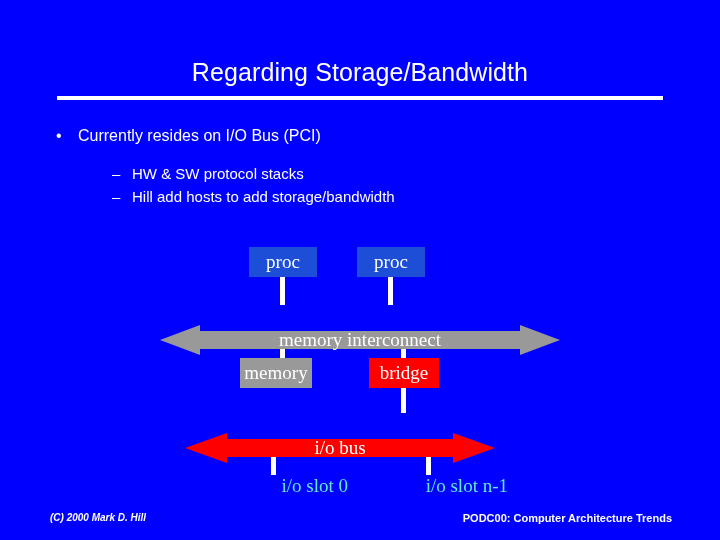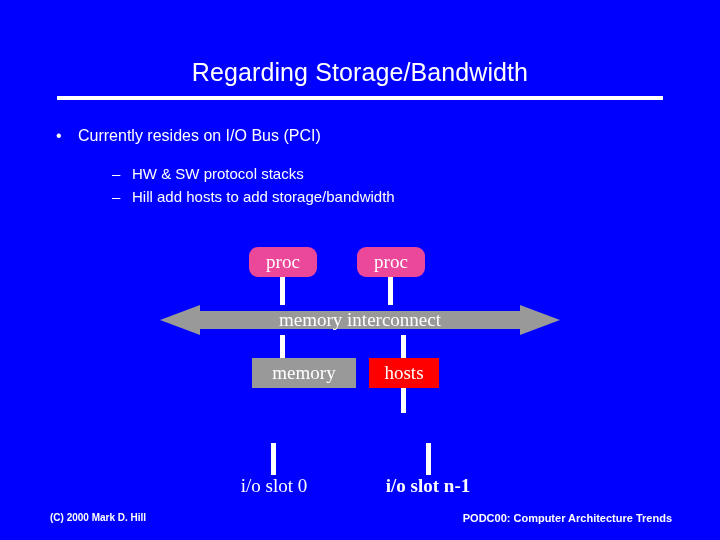--- a/index.html
+++ b/index.html
@@ -78,55 +78,56 @@
   }
   .node {
     position: absolute;
     color: #ffffff;
     font-family: "Liberation Serif", serif;
     font-size: 19px;
     text-align: center;
     line-height: 30px;
     height: 30px;
   }
-  .node.gray { background: #ec4899; border-radius: 9px; }
+  .node.gray { background: #1d4ed8; }
 
   .proc1 { left: 249px; top: 17px; width: 68px; }
   .proc2 { left: 357px; top: 17px; width: 68px; }
-  .memory { left: 240px; top: 128px; width: 104px; background: #999999; margin-left: 12px; }
+  .memory { left: 240px; top: 128px; width: 72px; background: #999999; }
   .bridge { left: 369px; top: 128px; width: 70px; background: #ff0000; }
 
   .label-plain {
     position: absolute;
-    color: #ffffff;
+    color: #5eead4;
     font-family: "Liberation Serif", serif;
     font-size: 19px;
-    text-align: center;
+    text-align: right;
   }
   .slot0 { left: 200px; top: 245px; width: 148px; }
-  .slotn { left: 348px; top: 245px; width: 160px; font-weight: bold; }
+  .slotn { left: 348px; top: 245px; width: 160px; }
 
   
   .vline {
     position: absolute;
     background: #ffffff;
     width: 5px;
   }
   .v-p1 { left: 280px; top: 47px;  height: 28px; }
   .v-p2 { left: 388px; top: 47px;  height: 28px; }
   .v-m  { left: 280px; top: 105px; height: 23px; }
   .v-b  { left: 401px; top: 105px; height: 23px; }
   .v-b2 { left: 401px; top: 158px; height: 25px; }
   .v-s1 { left: 271px; top: 213px; height: 32px; }
   .v-s2 { left: 426px; top: 213px; height: 32px; }
 
   
   .arrowbar {
     position: absolute;
     height: 30px;
+    margin-top: 20px;
   }
   .arrowbar svg { display: block; }
   .arrow-label {
     position: absolute;
     width: 100%;
     text-align: center;
     color: #ffffff;
     font-family: "Liberation Serif", serif;
     font-size: 19px;
     line-height: 30px;
@@ -138,20 +139,21 @@
 
   
   .footer-left {
     position: absolute;
     left: 50px;
     top: 512px;
     color: #ffffff;
     font-size: 10px;
     font-weight: bold;
     font-family: "Liberation Sans", sans-serif;
+    font-style: italic;
   }
   .footer-right {
     position: absolute;
     right: 48px;
     top: 512px;
     color: #ffffff;
     font-size: 11px;
     font-weight: bold;
     font-family: "Liberation Sans", sans-serif;
   }
@@ -189,22 +191,28 @@
     <div class="node gray proc2">proc</div>
 
     <div class="arrowbar mem-bus">
       <svg width="400" height="30" viewBox="0 0 400 30">
         <polygon points="0,15 40,0 40,6 360,6 360,0 400,15 360,30 360,24 40,24 40,30" fill="#999999"></polygon>
       </svg>
       <div class="arrow-label">memory interconnect</div>
     </div>
 
     <div class="node memory">memory</div>
-    <div class="node bridge">hosts</div>
-
+    <div class="node bridge">bridge</div>
+
+    <div class="arrowbar io-bus">
+      <svg width="310" height="30" viewBox="0 0 310 30">
+        <polygon points="0,15 42,0 42,6 268,6 268,0 310,15 268,30 268,24 42,24 42,30" fill="#ff0000"></polygon>
+      </svg>
+      <div class="arrow-label">i/o bus</div>
+    </div>
 
     <div class="label-plain slot0">i/o slot 0</div>
     <div class="label-plain slotn">i/o slot n-1</div>
   </div>
 
   <div class="footer-left">(C) 2000 Mark D. Hill</div>
   <div class="footer-right">PODC00: Computer Architecture Trends</div>
 
 </div>
 

